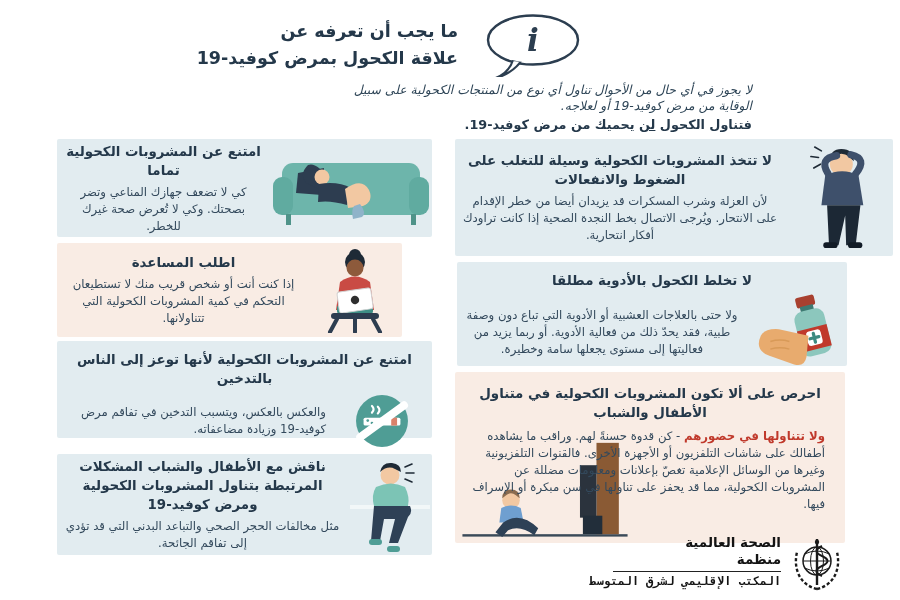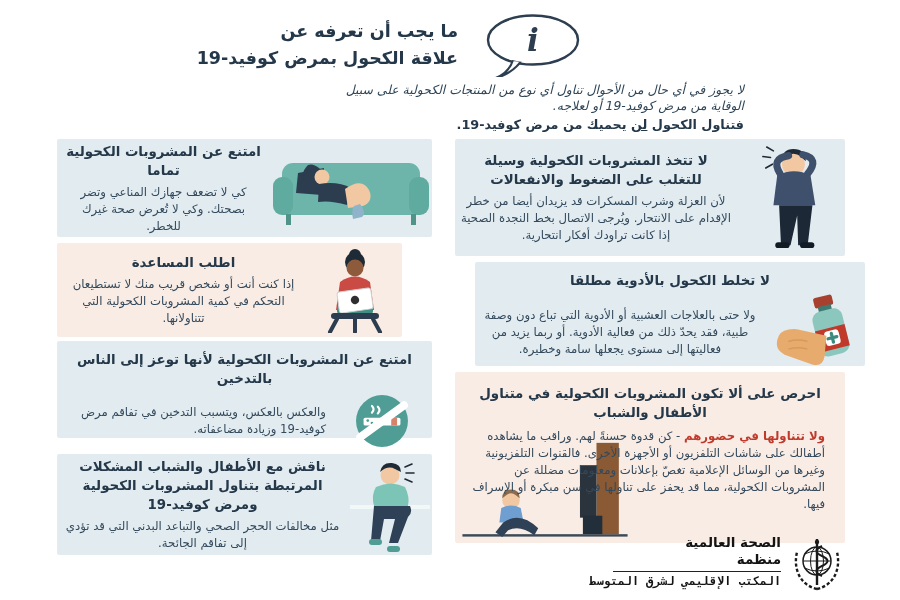--- a/index.html
+++ b/index.html
@@ -7,21 +7,21 @@
     width:900px;height:600px;background:#ffffff;position:relative;overflow:hidden;
     font-family:"DejaVu Sans","Liberation Sans",sans-serif;direction:rtl;
   }
   
   .main-title{
     position:absolute;right:442px;top:18px;text-align:right;
     color:#24384a;font-weight:bold;font-size:17.5px;line-height:1.55;white-space:nowrap;
   }
   .bubble{position:absolute;left:483px;top:13px;width:100px;height:64px;}
   .intro{
-    position:absolute;right:156px;top:82px;text-align:right;
+    position:absolute;right:148px;top:82px;text-align:right;
     color:#2e4557;font-size:12.4px;line-height:1.3;
   }
   .intro .it{font-style:italic;}
   .intro .b3{font-weight:bold;font-style:normal;display:block;margin-top:3px;font-size:12.8px;color:#24384a;}
   .intro .b3 .u{text-decoration:underline;}
   
   .box{position:absolute;border-radius:2px;}
   .blue{background:#e2ecf0;}
   .pink{background:#f9ece4;}
   .frow{display:flex;height:100%;align-items:center;}
@@ -147,42 +147,42 @@
         <rect x="37" y="89" width="13" height="6" rx="3" fill="#4f9d95"></rect>
       </svg>
     </div>
     <div class="txt">
       <div class="btitle">ناقش مع الأطفال والشباب المشكلات المرتبطة بتناول المشروبات الكحولية ومرض كوفيد-19</div>
       <div class="bbody">مثل مخالفات الحجر الصحي والتباعد البدني التي قد تؤدي إلى تفاقم الجائحة.</div>
     </div>
   </div>
 </div>
 
-<div class="box blue" style="left:455px;top:139px;width:390px;height:117px;">
+<div class="box blue" style="left:455px;top:139px;width:438px;height:117px;">
   <div class="frow">
     <div class="illo" style="width:108px;">
       <svg width="100" height="112" viewBox="0 0 105 115">
         <path d="M34,8 l-7,-4 M31,15 l-8,-1 M33,22 l-7,4" stroke="#1e2a36" stroke-width="1.7" stroke-linecap="round"></path>
         <circle cx="55" cy="22" r="12" fill="#f2c8a2"></circle>
         <path d="M43,19 q0,-13 12,-13 q13,0 13,13 l-5,-5 q-8,-6 -16,0 z" fill="#1e2a36"></path>
         <path d="M41,32 q-10,-16 9,-19 M70,32 q13,-16 -5,-20" stroke="#3e506b" stroke-width="7.5" fill="none" stroke-linecap="round"></path>
         <path d="M38,34 q18,-9 35,0 l5,31 l-44,0 z" fill="#3e506b"></path>
         <path d="M40,65 l35,0 l-5,42 l-10,0 l-1,-31 l-7,31 l-10,0 z" fill="#1c2835"></path>
         <rect x="36" y="104" width="15" height="6" rx="3" fill="#111b26"></rect>
         <rect x="62" y="104" width="15" height="6" rx="3" fill="#111b26"></rect>
       </svg>
     </div>
     <div class="txt">
       <div class="btitle">لا تتخذ المشروبات الكحولية وسيلة للتغلب على الضغوط والانفعالات</div>
       <div class="bbody">لأن العزلة وشرب المسكرات قد يزيدان أيضا من خطر الإقدام على الانتحار. ويُرجى الاتصال بخط النجدة الصحية إذا كانت تراودك أفكار انتحارية.</div>
     </div>
   </div>
 </div>
 
-<div class="box blue" style="left:475px;top:262px;width:390px;height:104px;">
+<div class="box blue" style="left:457px;top:262px;width:390px;height:104px;">
   <div class="fulltitle">لا تخلط الكحول بالأدوية مطلقا</div>
   <div class="frow2" style="margin-top:2px;">
     <div class="illo" style="width:100px;">
       <svg width="90" height="80" viewBox="0 0 92 84">
         <g transform="rotate(-14 60 40)">
           <rect x="52" y="4" width="20" height="11" rx="2.5" fill="#a8402f"></rect>
           <rect x="55" y="14" width="14" height="6" fill="#3d7a72"></rect>
           <rect x="46" y="19" width="32" height="48" rx="9" fill="#8cc7bd"></rect>
           <rect x="46" y="38" width="32" height="23" fill="#c0392b"></rect>
           <rect x="54.5" y="41" width="15.5" height="15.5" rx="3.5" fill="#ffffff"></rect>

